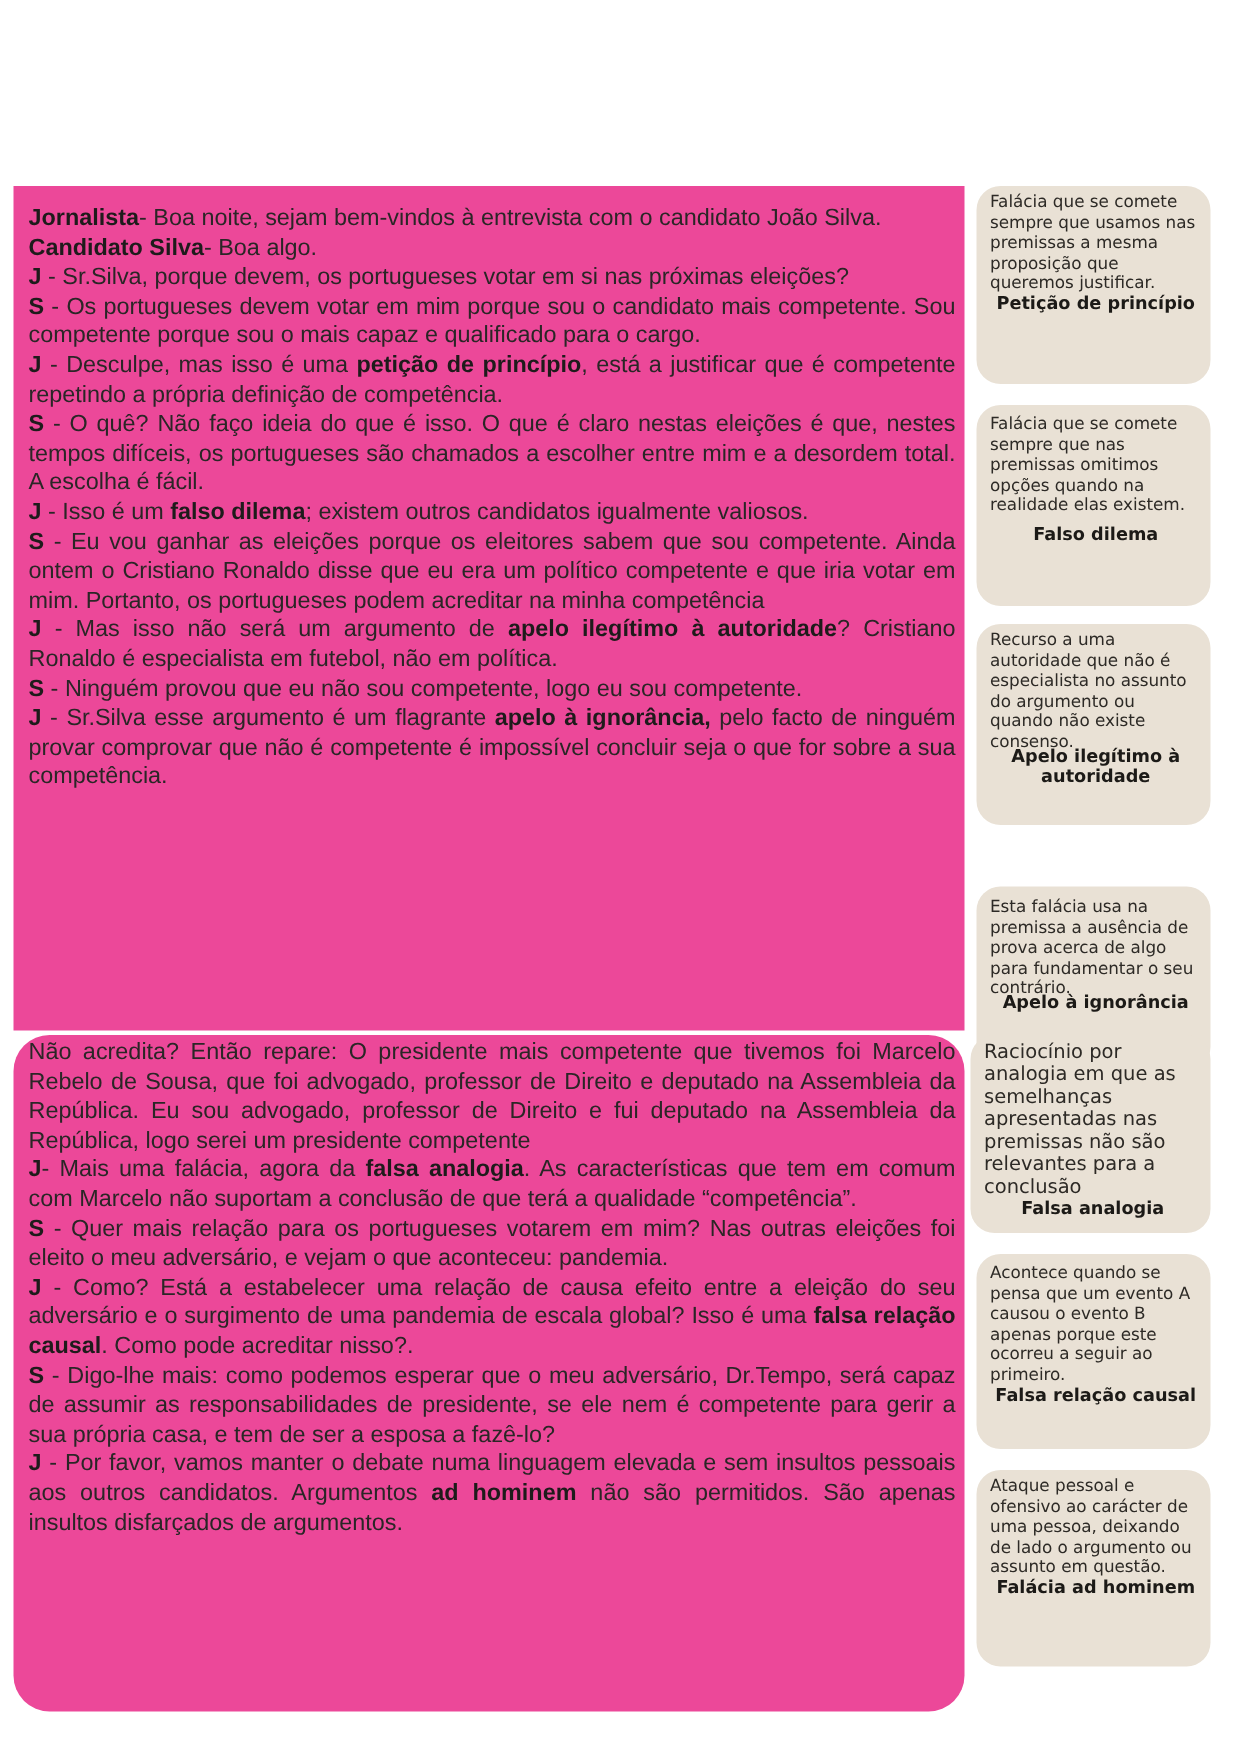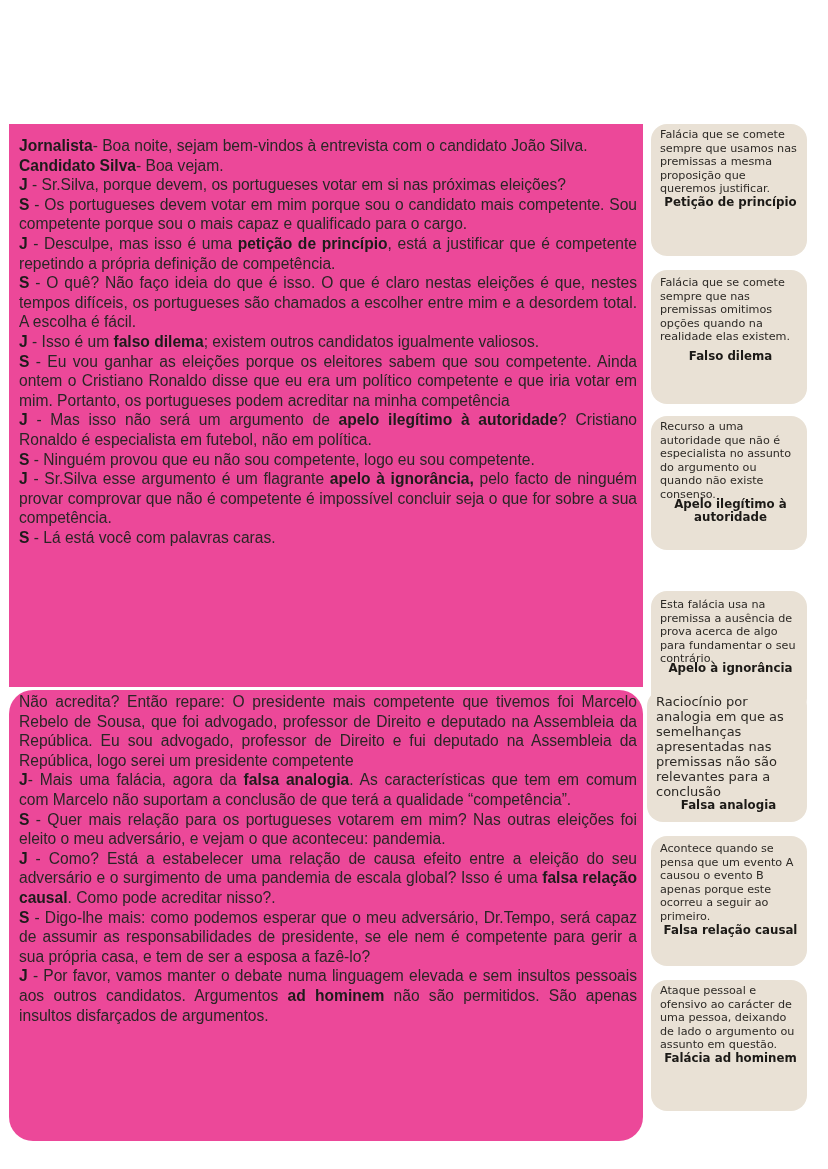--- a/index.html
+++ b/index.html
@@ -30,31 +30,30 @@
   #note-5 { top: 690px; height: 132px; left: 647px; width: 160px; }
   #note-6 { top: 836px; height: 130px; padding-top: 6px; }
   #note-7 { top: 980px; height: 131px; }
   #note-5 .def { font-size: 13px; line-height: 15px; }
 </style>
 </head>
 <body>
 
 <div class="panel" id="panel-1">
   <p><b>Jornalista</b><span>- Boa noite, sejam bem-vindos à entrevista com o candidato João Silva.</span></p>
-  <p><b>Candidato Silva</b><span>- Boa vejam.</span></p>
+  <p><b>Candidato Silva</b><span>- Boa algo.</span></p>
   <p><b>J</b><span> - Sr.Silva, porque devem, os portugueses votar em si nas próximas eleições?</span></p>
   <p><b>S</b><span> - Os portugueses devem votar em mim porque sou o candidato mais competente. Sou competente porque sou o mais capaz e qualificado para o cargo.</span></p>
   <p><b>J</b><span> - Desculpe, mas isso é uma </span><b>petição de princípio</b><span>, está a justificar que é competente repetindo a própria definição de competência.</span></p>
   <p><b>S</b><span> - O quê? Não faço ideia do que é isso. O que é claro nestas eleições é que, nestes tempos difíceis, os portugueses são chamados a escolher entre mim e a desordem total. A escolha é fácil.</span></p>
   <p><b>J</b><span> - Isso é um </span><b>falso dilema</b><span>; existem outros candidatos igualmente valiosos.</span></p>
   <p><b>S</b><span> - Eu vou ganhar as eleições porque os eleitores sabem que sou competente. Ainda ontem o Cristiano Ronaldo disse que eu era um político competente e que iria votar em mim. Portanto, os portugueses podem acreditar na minha competência</span></p>
   <p><b>J</b><span> - Mas isso não será um argumento de </span><b>apelo ilegítimo à autoridade</b><span>? Cristiano Ronaldo é especialista em futebol, não em política.</span></p>
   <p><b>S</b><span> -  Ninguém provou que eu não sou competente, logo eu sou competente.</span></p>
   <p><b>J</b><span> - Sr.Silva esse argumento é um flagrante </span><b>apelo à ignorância,</b><span> pelo facto de ninguém provar comprovar que não é competente é impossível concluir seja o que for sobre a sua competência.</span></p>
-  <p><b>S</b><span> - Lá está você com palavras caras.</span></p>
 </div>
 
 <div class="panel" id="panel-2">
   <p><span>Não acredita? Então repare: O presidente mais competente que tivemos foi Marcelo Rebelo de Sousa, que foi advogado, professor de Direito e deputado na Assembleia da República. Eu sou advogado, professor de Direito e fui deputado na Assembleia da República, logo serei um presidente competente</span></p>
   <p><b>J</b><span>- Mais uma falácia, agora da </span><b>falsa analogia</b><span>. As características que tem em comum com Marcelo não suportam a conclusão de que terá a qualidade “competência”.</span></p>
   <p><b>S</b><span> -  Quer mais relação para os portugueses votarem em mim? Nas outras eleições foi eleito o meu adversário, e vejam o que aconteceu: pandemia.</span></p>
   <p><b>J</b><span> - Como? Está a estabelecer uma relação de causa efeito entre a eleição do seu adversário e o surgimento de uma pandemia de escala global? Isso é uma </span><b>falsa relação causal</b><span>. Como pode acreditar nisso?.</span></p>
   <p><b>S</b><span> - Digo-lhe mais: como podemos esperar que o meu adversário, Dr.Tempo, será capaz de assumir as responsabilidades de presidente, se ele nem é competente para gerir a sua própria casa, e tem de ser a esposa a fazê-lo?</span></p>
   <p><b>J</b><span> - Por favor, vamos manter o debate numa linguagem elevada e sem insultos pessoais aos outros candidatos. Argumentos </span><b>ad hominem</b><span> não são permitidos. São apenas insultos disfarçados de argumentos.</span></p>
 </div>

